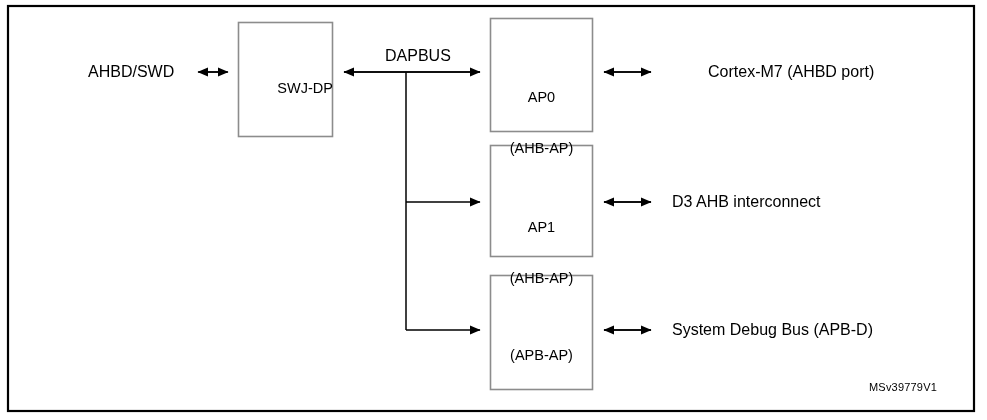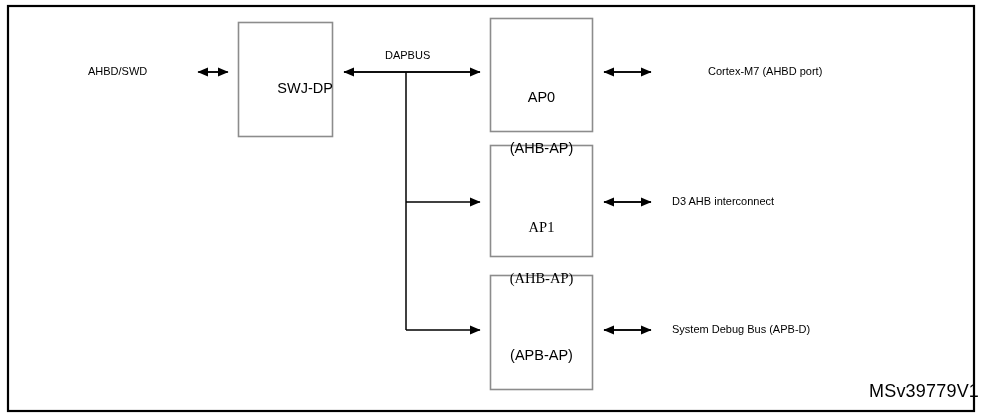--- a/index.html
+++ b/index.html
@@ -8,25 +8,25 @@
     font-family:"Liberation Sans",sans-serif;
     -webkit-font-smoothing:antialiased;
   }
   #figure{position:absolute;left:0;top:0;width:987px;height:420px;}
   .layer{position:absolute;left:0;top:0;width:987px;height:420px;}
   .node-label{
     position:absolute;text-align:center;color:#000000;
     font-size:14.5px;line-height:17px;white-space:pre;
   }
   .edge-label{
-    position:absolute;color:#000000;font-size:11px;
+    position:absolute;color:#000000;font-size:16px;
     line-height:17px;white-space:pre;
   }
   .watermark{
-    position:absolute;color:#000000;font-size:18px;
+    position:absolute;color:#000000;font-size:11px;
     letter-spacing:0.2px;white-space:pre;
   }
 </style>
 </head>
 <body>
 
 <div id="figure">
 
   <svg class="layer" viewBox="0 0 987 420" width="987" height="420" xmlns="http://www.w3.org/2000/svg">
     <defs>
@@ -81,21 +81,21 @@
 
     <div class="node-label" style="left:238px;top:63px;width:110px;">
       <span>SWJ-DP</span>
     </div>
 
     <div class="node-label" style="left:490px;top:55px;width:103px;">
       <div>AP0</div>
       <div>(AHB-AP)</div>
     </div>
 
-    <div class="node-label" style="left:490px;top:185px;width:103px;font-family:Liberation Serif, serif;">
+    <div class="node-label" style="left:490px;top:185px;width:103px;">
       <div>AP1</div>
       <div>(AHB-AP)</div>
     </div>
 
     <div class="node-label" style="left:490px;top:313px;width:103px;">
       <div>(APB-AP)</div>
     </div>
 
     <div class="edge-label" style="left:88px;top:63px;">AHBD/SWD</div>
 

